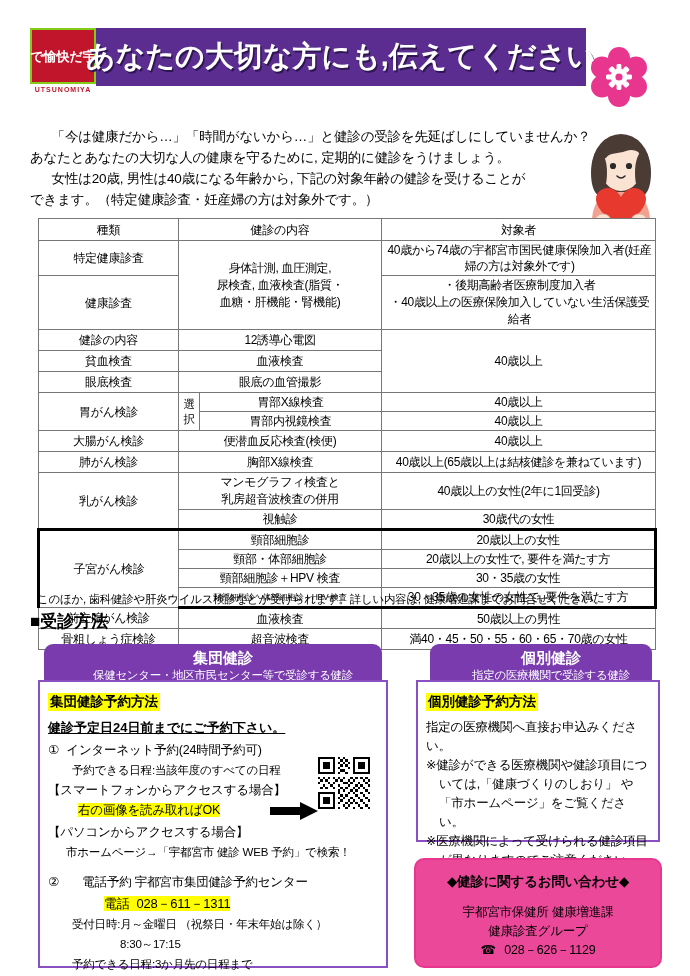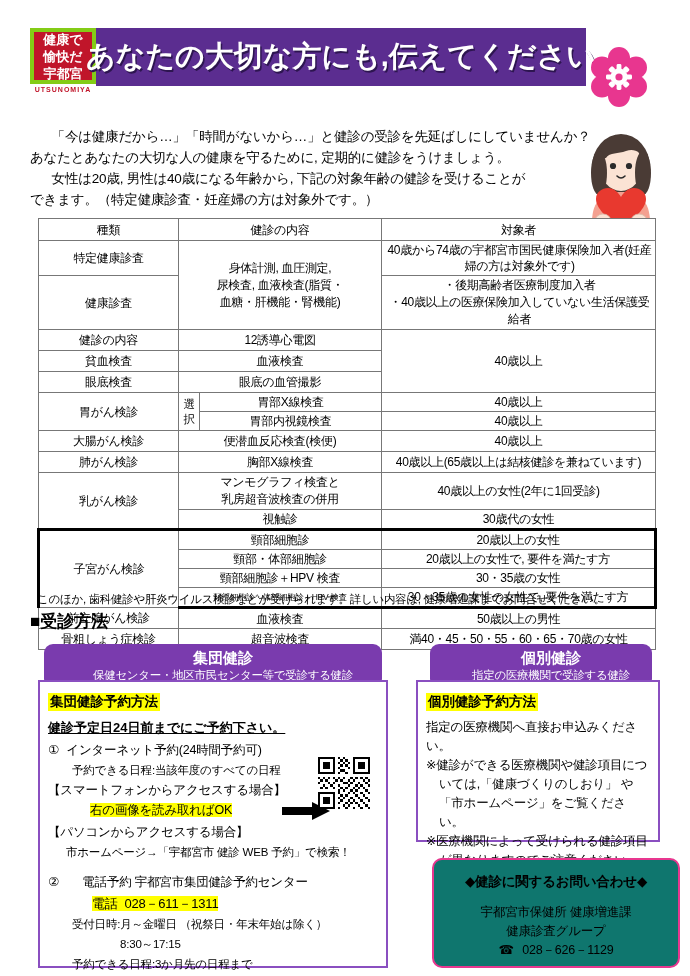--- a/index.html
+++ b/index.html
@@ -13,22 +13,22 @@
     overflow: hidden;
   }
   .page { position:relative; width:690px; height:976px; }
 
   
   .header { position:relative; height:78px; margin-top:22px; }
   .logo-box {
     position:absolute; left:30px; top:6px;
     width:66px; height:56px;
     background:#c0152a;
-    border:4px solid #84cc16;
-    display:flex; flex-direction:column; align-items:center; justify-content:center;
+    border:2px solid #84cc16;
+    display:flex; align-items:center; justify-content:center;
     gap:0px;
   }
   .logo-line { color:#fff; font-weight:bold; font-size:13px; line-height:17px; letter-spacing:0px; white-space:nowrap;}
   .logo-sub {
     position:absolute; left:30px; top:64px; width:66px;
     text-align:center; color:#c0152a; font-size:7px; font-weight:bold; letter-spacing:1px;
   }
   .title-bar {
     position:absolute; left:96px; top:6px; width:490px; height:58px;
     background:#5b2d90;
@@ -109,23 +109,23 @@
   .hl-head { background:#ffff00; font-weight:bold; font-size:13.5px; display:inline-block; padding:0 2px;}
   .ul-txt { text-decoration:underline; font-weight:bold; font-size:13px;}
 
   .body-txt { font-size:12.5px; line-height:20px; letter-spacing:-0.2px;}
 
   .qr { position:absolute; width:52px; height:52px; }
   .arrow { position:absolute; }
 
   
   .contact {
-    position:absolute; left:432px; top:836px; width:248px; height:110px;
+    position:absolute; left:414px; top:836px; width:248px; height:110px;
     border:2px solid #e8368f; border-radius:10px;
-    text-align:center; background:#0f766e;
+    text-align:center; background:#ec4899;
   }
   .contact .c1 { font-size:13.5px; font-weight:bold; margin-top:13px; letter-spacing:-0.2px;}
   .contact .c2 { font-size:12.5px; margin-top:12px; line-height:19px; letter-spacing:-0.2px;}
 </style>
 </head>
 <body>
 
 <div class="page">
 
   <div class="header">
@@ -311,34 +311,34 @@
       <div style="margin-top:7px;">
         <span class="ul-txt">健診予定日24日前までにご予約下さい。</span>
       </div>
       <div class="body-txt" style="margin-top:3px;">
         <div>
           <span>①</span>
           <span style="margin-left:4px;">インターネット予約(24時間予約可)</span>
         </div>
         <div style="margin-left:24px; font-size:11.5px;">予約できる日程:当該年度のすべての日程</div>
         <div>【スマートフォンからアクセスする場合】</div>
-        <div style="margin-left:42px; position:relative; height:22px;">
+        <div style="margin-left:30px; position:relative; height:22px;">
           <span class="hl" style="font-size:12.5px;">右の画像を読み取ればOK</span>
           <svg class="arrow" style="left:192px; top:2px; width:48px; height:18px;" viewBox="0 0 48 18">
             <path d="M0 5 L30 5 L30 0 L48 9 L30 18 L30 13 L0 13 Z" fill="#000"></path>
           </svg>
         </div>
         <div>【パソコンからアクセスする場合】</div>
         <div style="margin-left:18px; font-size:11.5px;">市ホームページ→「宇都宮市  健診 WEB 予約」で検索！</div>
         <div style="height:10px"></div>
         <div>
           <span>②</span>
           <span style="margin-left:20px;">電話予約  宇都宮市集団健診予約センター</span>
         </div>
-        <div style="margin-left:24px; margin-top:2px;padding-left:20px;">
+        <div style="margin-left:36px; margin-top:2px;padding-left:20px;">
           <span class="hl" style="font-size:13px;"><span>電話</span>&nbsp;&nbsp;<span>028－611－1311</span></span>
         </div>
         <div style="margin-left:24px; font-size:11.5px;">受付日時:月～金曜日 （祝祭日・年末年始は除く）</div>
         <div style="margin-left:72px; font-size:11.5px;">8:30～17:15</div>
         <div style="margin-left:24px; font-size:11.5px;">予約できる日程:3か月先の日程まで</div>
       </div>
     </div>
   </div>
 
   <svg class="qr" style="left:318px; top:735px;" viewBox="0 0 21 21" shape-rendering="crispEdges">

